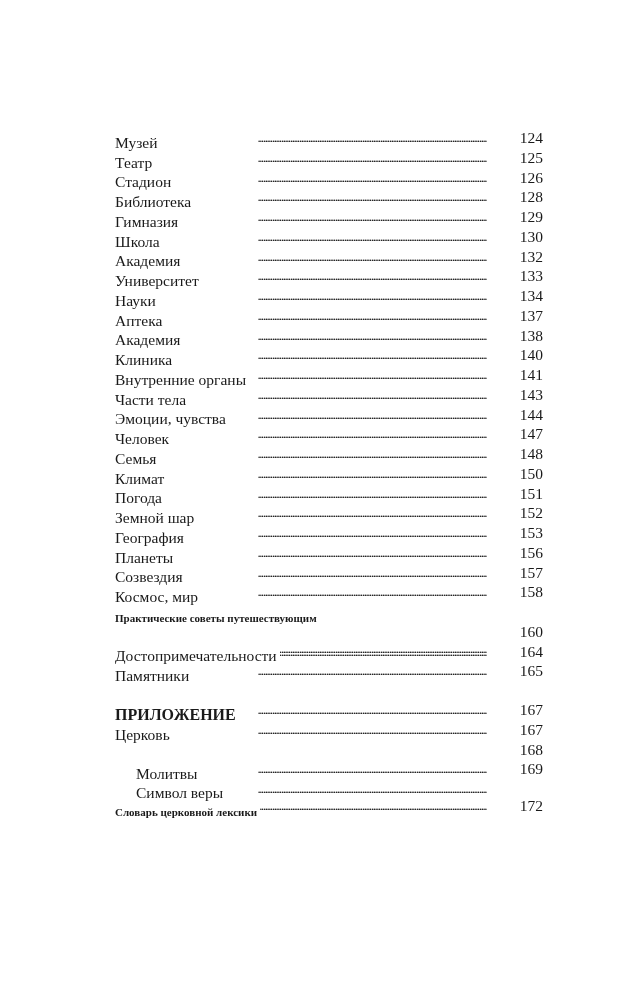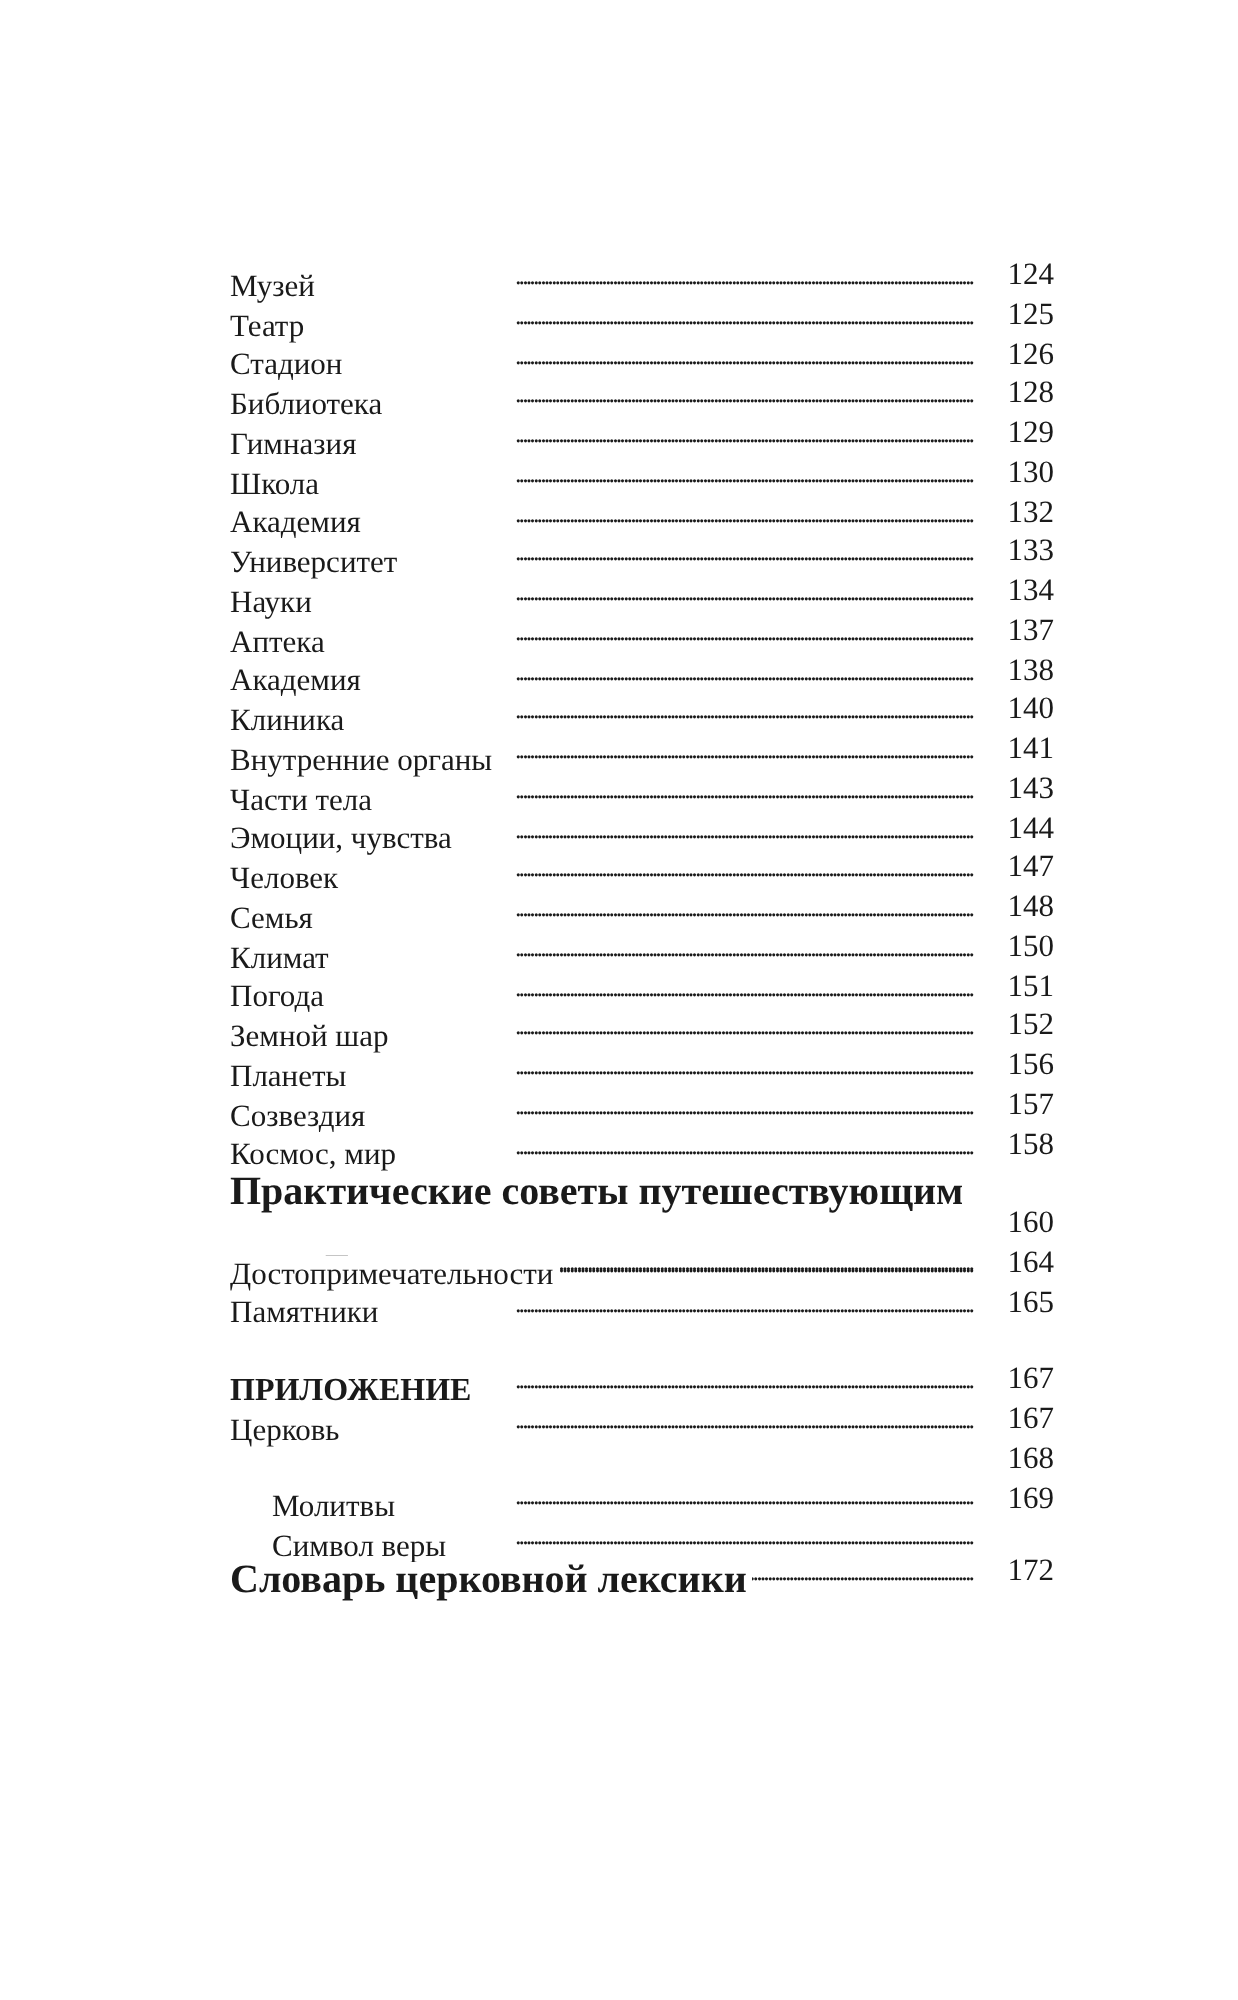--- a/index.html
+++ b/index.html
@@ -5,22 +5,22 @@
     html, body { margin: 0; padding: 0; background: #ffffff; }
     body { width: 619px; height: 1000px; position: relative; overflow: hidden;
            font-family: "Liberation Serif", "DejaVu Serif", serif; color: #1a1a1a; }
     .toc { position: absolute; left: 115px; top: 128px; width: 428px; }
     .row { position: relative; height: 19.75px; line-height: 19.75px; font-size: 15.5px;
            display: flex; align-items: baseline; white-space: nowrap; text-align: center; }
     .row .title { flex: 0 0 auto; background: #fff; padding-right: 3px; position: relative; z-index: 1; }
     .row .leader { flex: 1 1 auto; overflow: hidden; position: relative; height: 19.75px; margin-right: 56px; }
     .row .leader::after { content: ". . . . . . . . . . . . . . . . . . . . . . . . . . . . . . . . . . . . . . . . . . . . . . . . . . . . . . . . . . . . . . . . . . . . . . . . . . . . . . . . . . . . . . . . . . . . . . . . . . . . . . . . . . . . . . . . . . . . . . . . . . . . . . . . ";
            position: absolute; right: 0; top: 0; letter-spacing: -2.35px; font-size: 13px; }
-    .row .page { position: absolute; right: 16px; top: 0; }
-    .row.bold .title { font-weight: bold; font-size: 20px; }
+    .row .page { position: absolute; right: 0; top: 0; }
+    .row.bold .title { font-weight: bold; font-size: 11px; }
     .row.caps .title { font-weight: bold; font-size: 16px; }
     .row.indent .title { padding-left: 21px; margin-top: 24px; }
     .row.nodots .leader { visibility: hidden; }
     .gap-l { margin-top: 19px; }
     .gap-s { margin-top: 17px; }
   </style>
 </head>
 <body>
 
 <div class="toc">
@@ -119,20 +119,25 @@
         <span class="title">Погода</span>
         <span class="leader"></span>
         <span class="page">151</span>
       </div>
       <div class="row">
         <span class="title">Земной шар</span>
         <span class="leader"></span>
         <span class="page">152</span>
       </div>
       <div class="row">
+        <span class="title">География</span>
+        <span class="leader"></span>
+        <span class="page">153</span>
+      </div>
+      <div class="row">
         <span class="title">Планеты</span>
         <span class="leader"></span>
         <span class="page">156</span>
       </div>
       <div class="row">
         <span class="title">Созвездия</span>
         <span class="leader"></span>
         <span class="page">157</span>
       </div>
       <div class="row">

